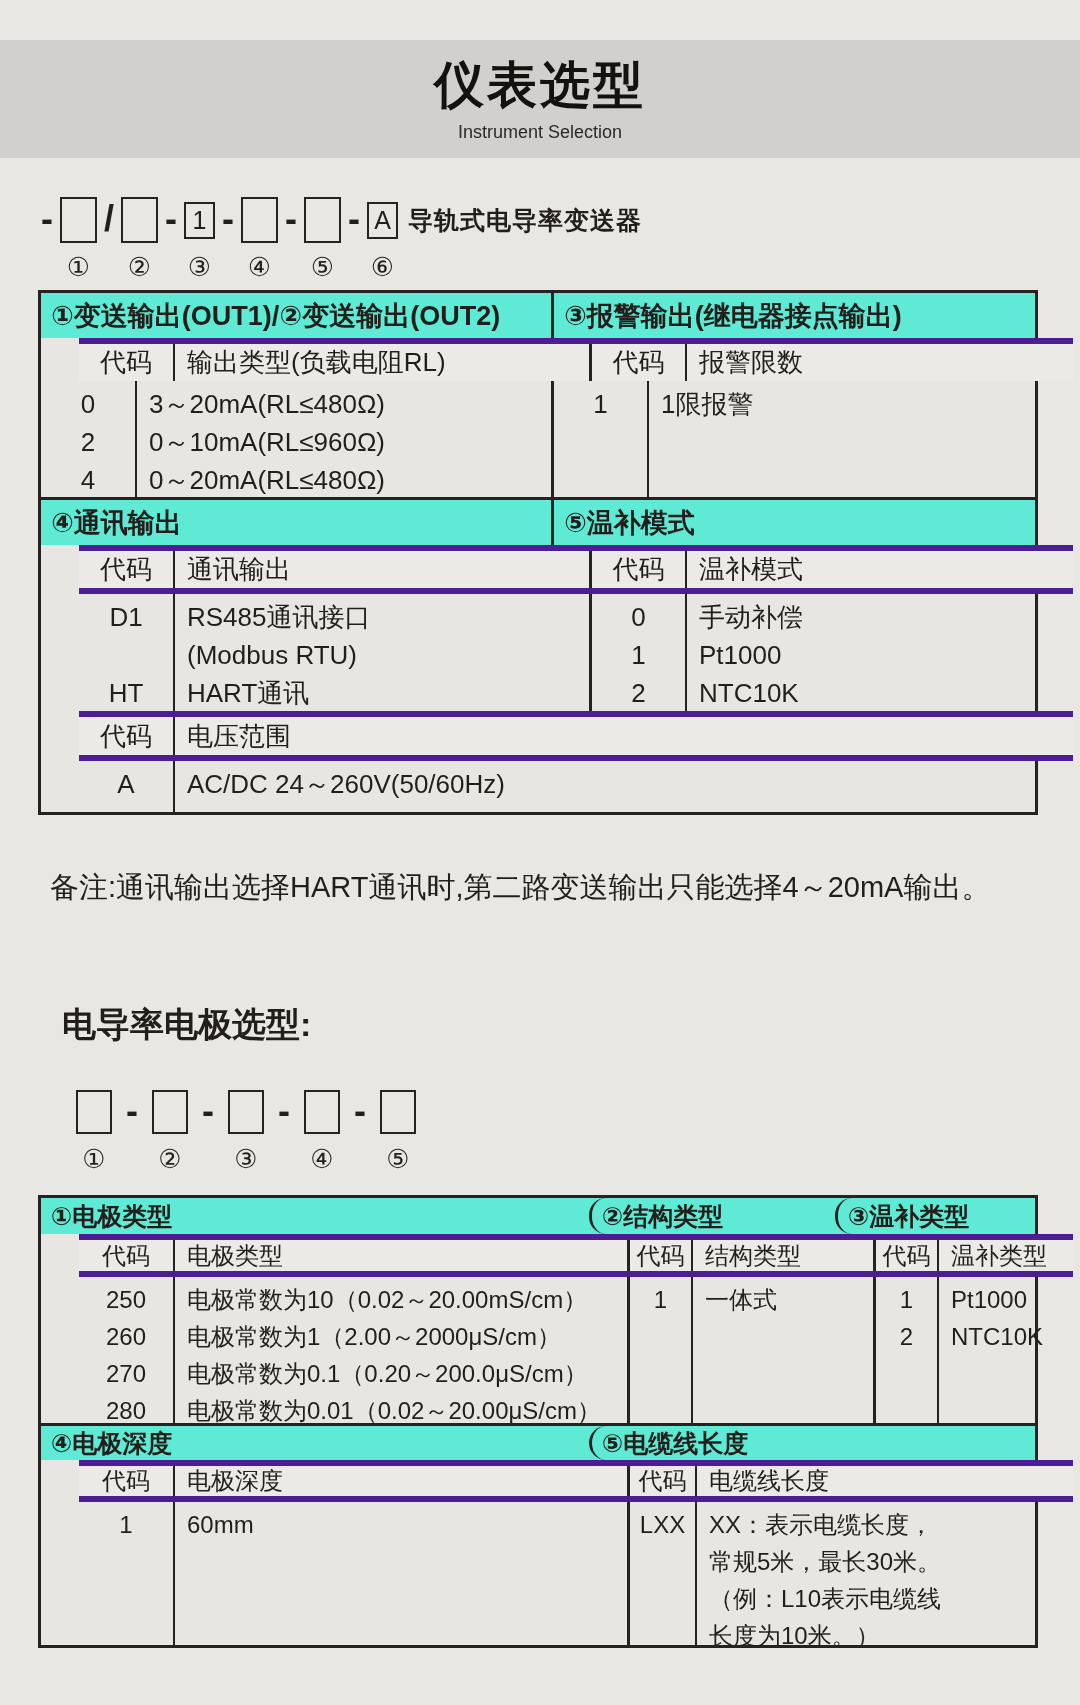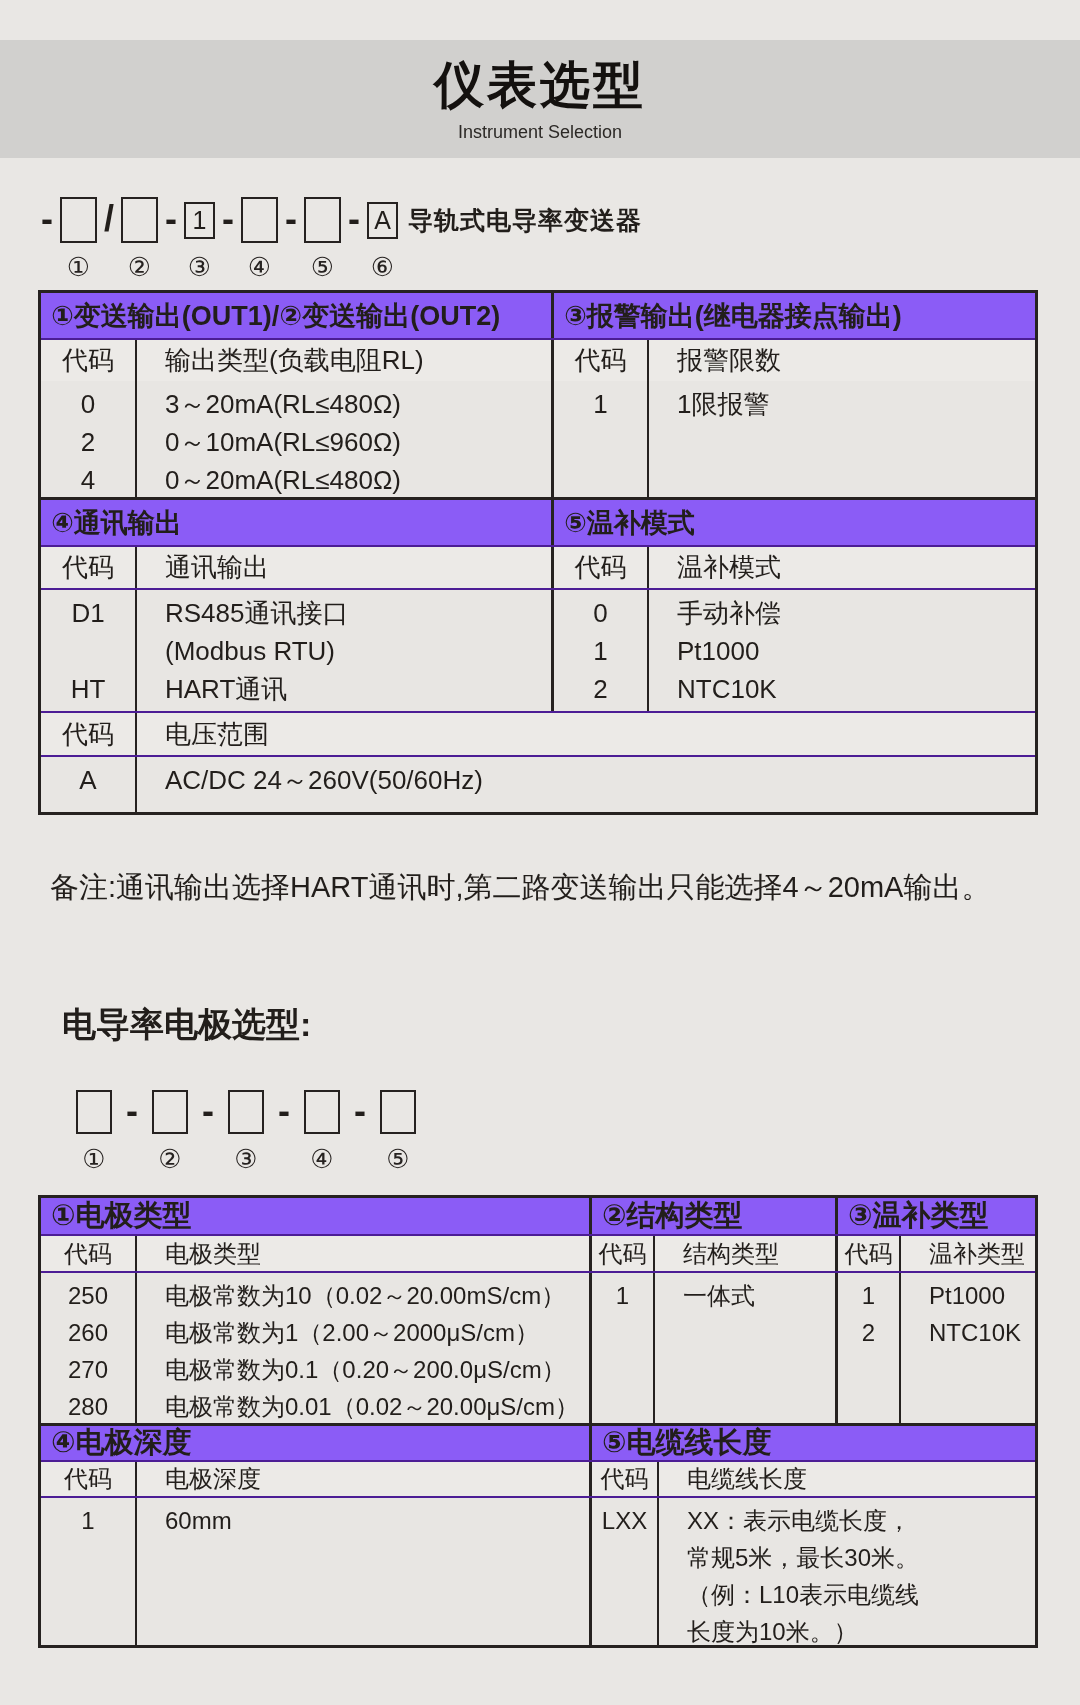--- a/index.html
+++ b/index.html
@@ -32,34 +32,34 @@
   .mbox.small { width:31px; height:37px; }
   #model2 .mbox { width:36px; height:44px; }
   .m-num { font-size:26px; margin-top:6px; color:#262220; }
 
   
   .tbl { position:absolute; left:38px; width:1000px; border:3px solid #262220; background:#e8e6e3; }
   #table1 { top:290px; }
   #table2 { top:1195px; }
   .row { display:flex; width:994px; }
   .cell { overflow:hidden; }
-  .bt2 { border-top:2px solid #4c1d95; }
+  .bt2 { border-top:6px solid #4c1d95;margin-left:38px; }
   .bt3 { border-top:3px solid #262220; }
   .bl2 { border-left:2px solid #262220; }
   .bl3 { border-left:3px solid #262220; }
-  .sec { background:#8b5cf6; }
+  .sec { background:#5eead4; }
   .sec .cell { display:flex; align-items:center; padding-left:10px;
                font-weight:800; font-size:27px; }
   .hdr { background:#eceae7; }
   .hdr .cell { display:flex; align-items:center; font-size:26px; }
   .hdr .code, .body .codecell { justify-content:center; text-align:center; }
-  .hdr .typ, .body .typcell { padding-left:28px; }
+  .hdr .typ, .body .typcell { padding-left:12px; }
   .body .cell { font-size:26px; padding-top:4px; }
   .lines div { height:38px; line-height:38px; }
-  #table2 .sec .cell { font-size:29px; }
+  #table2 .sec .cell { font-size:25px;border-radius:17px; }
   #table2 .hdr .cell, #table2 .body .cell { font-size:24px; }
   #table2 .lines div { height:37px; line-height:37px; }
 
   
   .w94{width:94px} .w416{width:416px} .w96{width:96px} .w388{width:388px}
   .w510{width:510px} .w484{width:484px} .w994{width:994px} .w900{width:900px}
   .w454{width:454px} .w64{width:64px} .w182{width:182px} .w136{width:136px}
   .w548{width:548px} .w246{width:246px} .w200{width:200px}
   .w446{width:446px} .w68{width:68px} .w378{width:378px}
 

